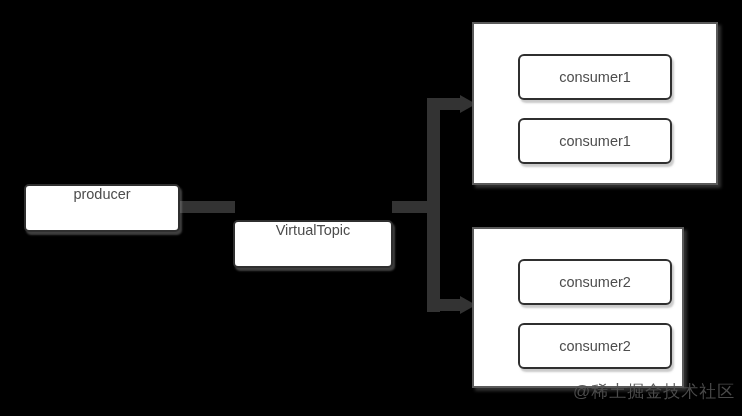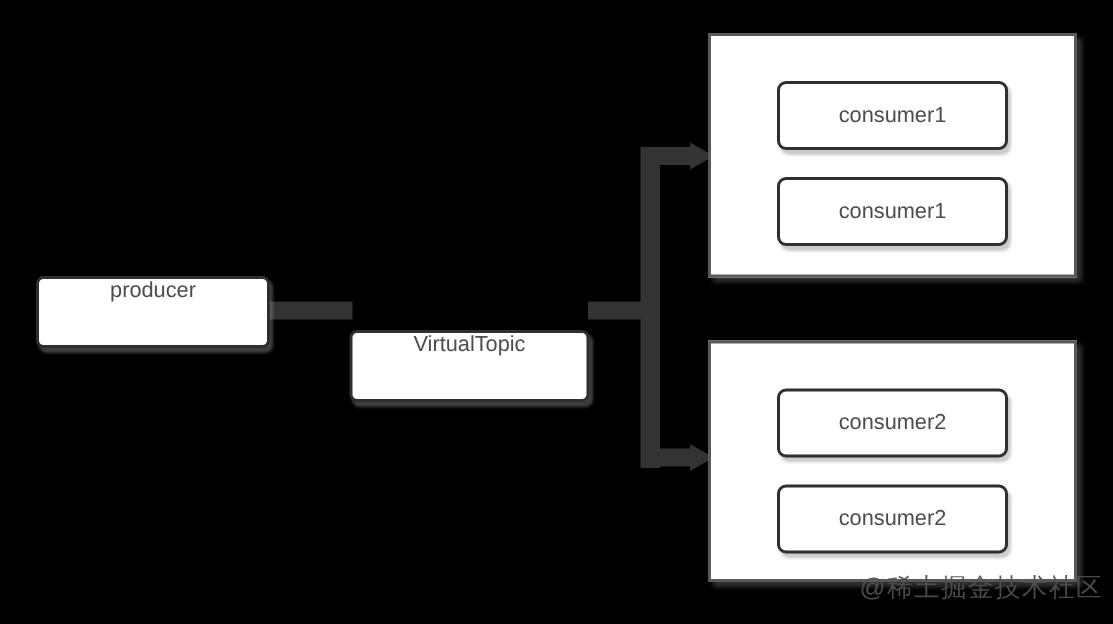--- a/index.html
+++ b/index.html
@@ -33,21 +33,21 @@
   .node-vt         { left: 233px; top: 184px; width: 160px; height: 48px; margin-top: 36px; }
   
   .group {
     position: absolute;
     box-sizing: border-box;
     background: #ffffff;
     border: 2px solid #5a5a5a;
     box-shadow: 3px 3px 3px rgba(120,120,120,0.4);
   }
   .group-1 { left: 472px; top: 22px;  width: 246px; height: 163px; text-align: center; }
-  .group-2 { left: 472px; top: 227px; width: 246px; height: 161px; }
+  .group-2 { left: 472px; top: 227px; width: 212px; height: 161px; }
   
   .consumer {
     position: absolute;
     left: 44px;
     width: 154px;
     height: 46px;
     box-sizing: border-box;
     background: #ffffff;
     border: 2px solid #2f2f2f;
     border-radius: 6px;

